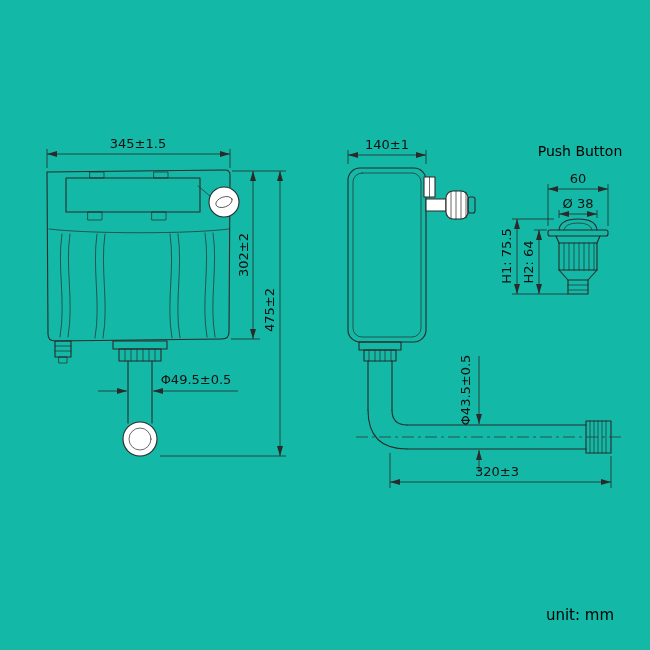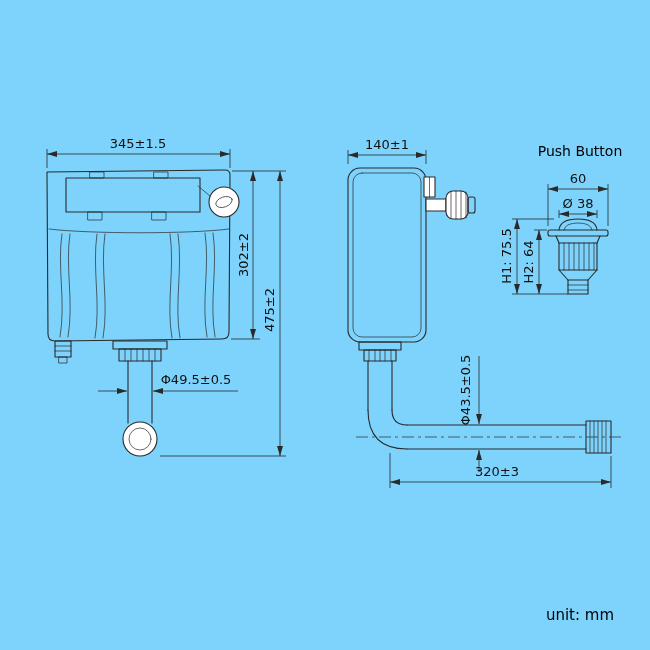--- a/index.html
+++ b/index.html
@@ -1,16 +1,16 @@
 <!DOCTYPE html>
 <html><head>
 <meta charset="utf-8">
 <style>
   html,body{margin:0;padding:0;background:#ffffff;}
-  .canvas{width:650px;height:650px;position:relative;background:#7dd3fc;font-family:"DejaVu Sans",sans-serif;}
+  .canvas{width:650px;height:650px;position:relative;background:#14b8a6;font-family:"DejaVu Sans",sans-serif;}
   svg{display:block;}
   .part{fill:none;stroke:#2a2a2a;stroke-width:1.1;stroke-linejoin:round;stroke-linecap:round;}
   .white{fill:#ffffff;}
   .det{fill:none;stroke:#2a2a2a;stroke-width:0.7;stroke-linejoin:round;stroke-linecap:round;}
   .dim line{stroke:#2a2a2a;stroke-width:0.8;fill:none;}
   .center{stroke:#2a2a2a;stroke-width:0.7;stroke-dasharray:12 4 3 4;fill:none;}
   text.dimtxt{font:13px "DejaVu Sans",sans-serif;fill:#111111;stroke:none;}
   text.label{font:14px "DejaVu Sans",sans-serif;fill:#000000;stroke:none;}
   text.unit{font:15px "DejaVu Sans",sans-serif;fill:#000000;stroke:none;}
 </style>

